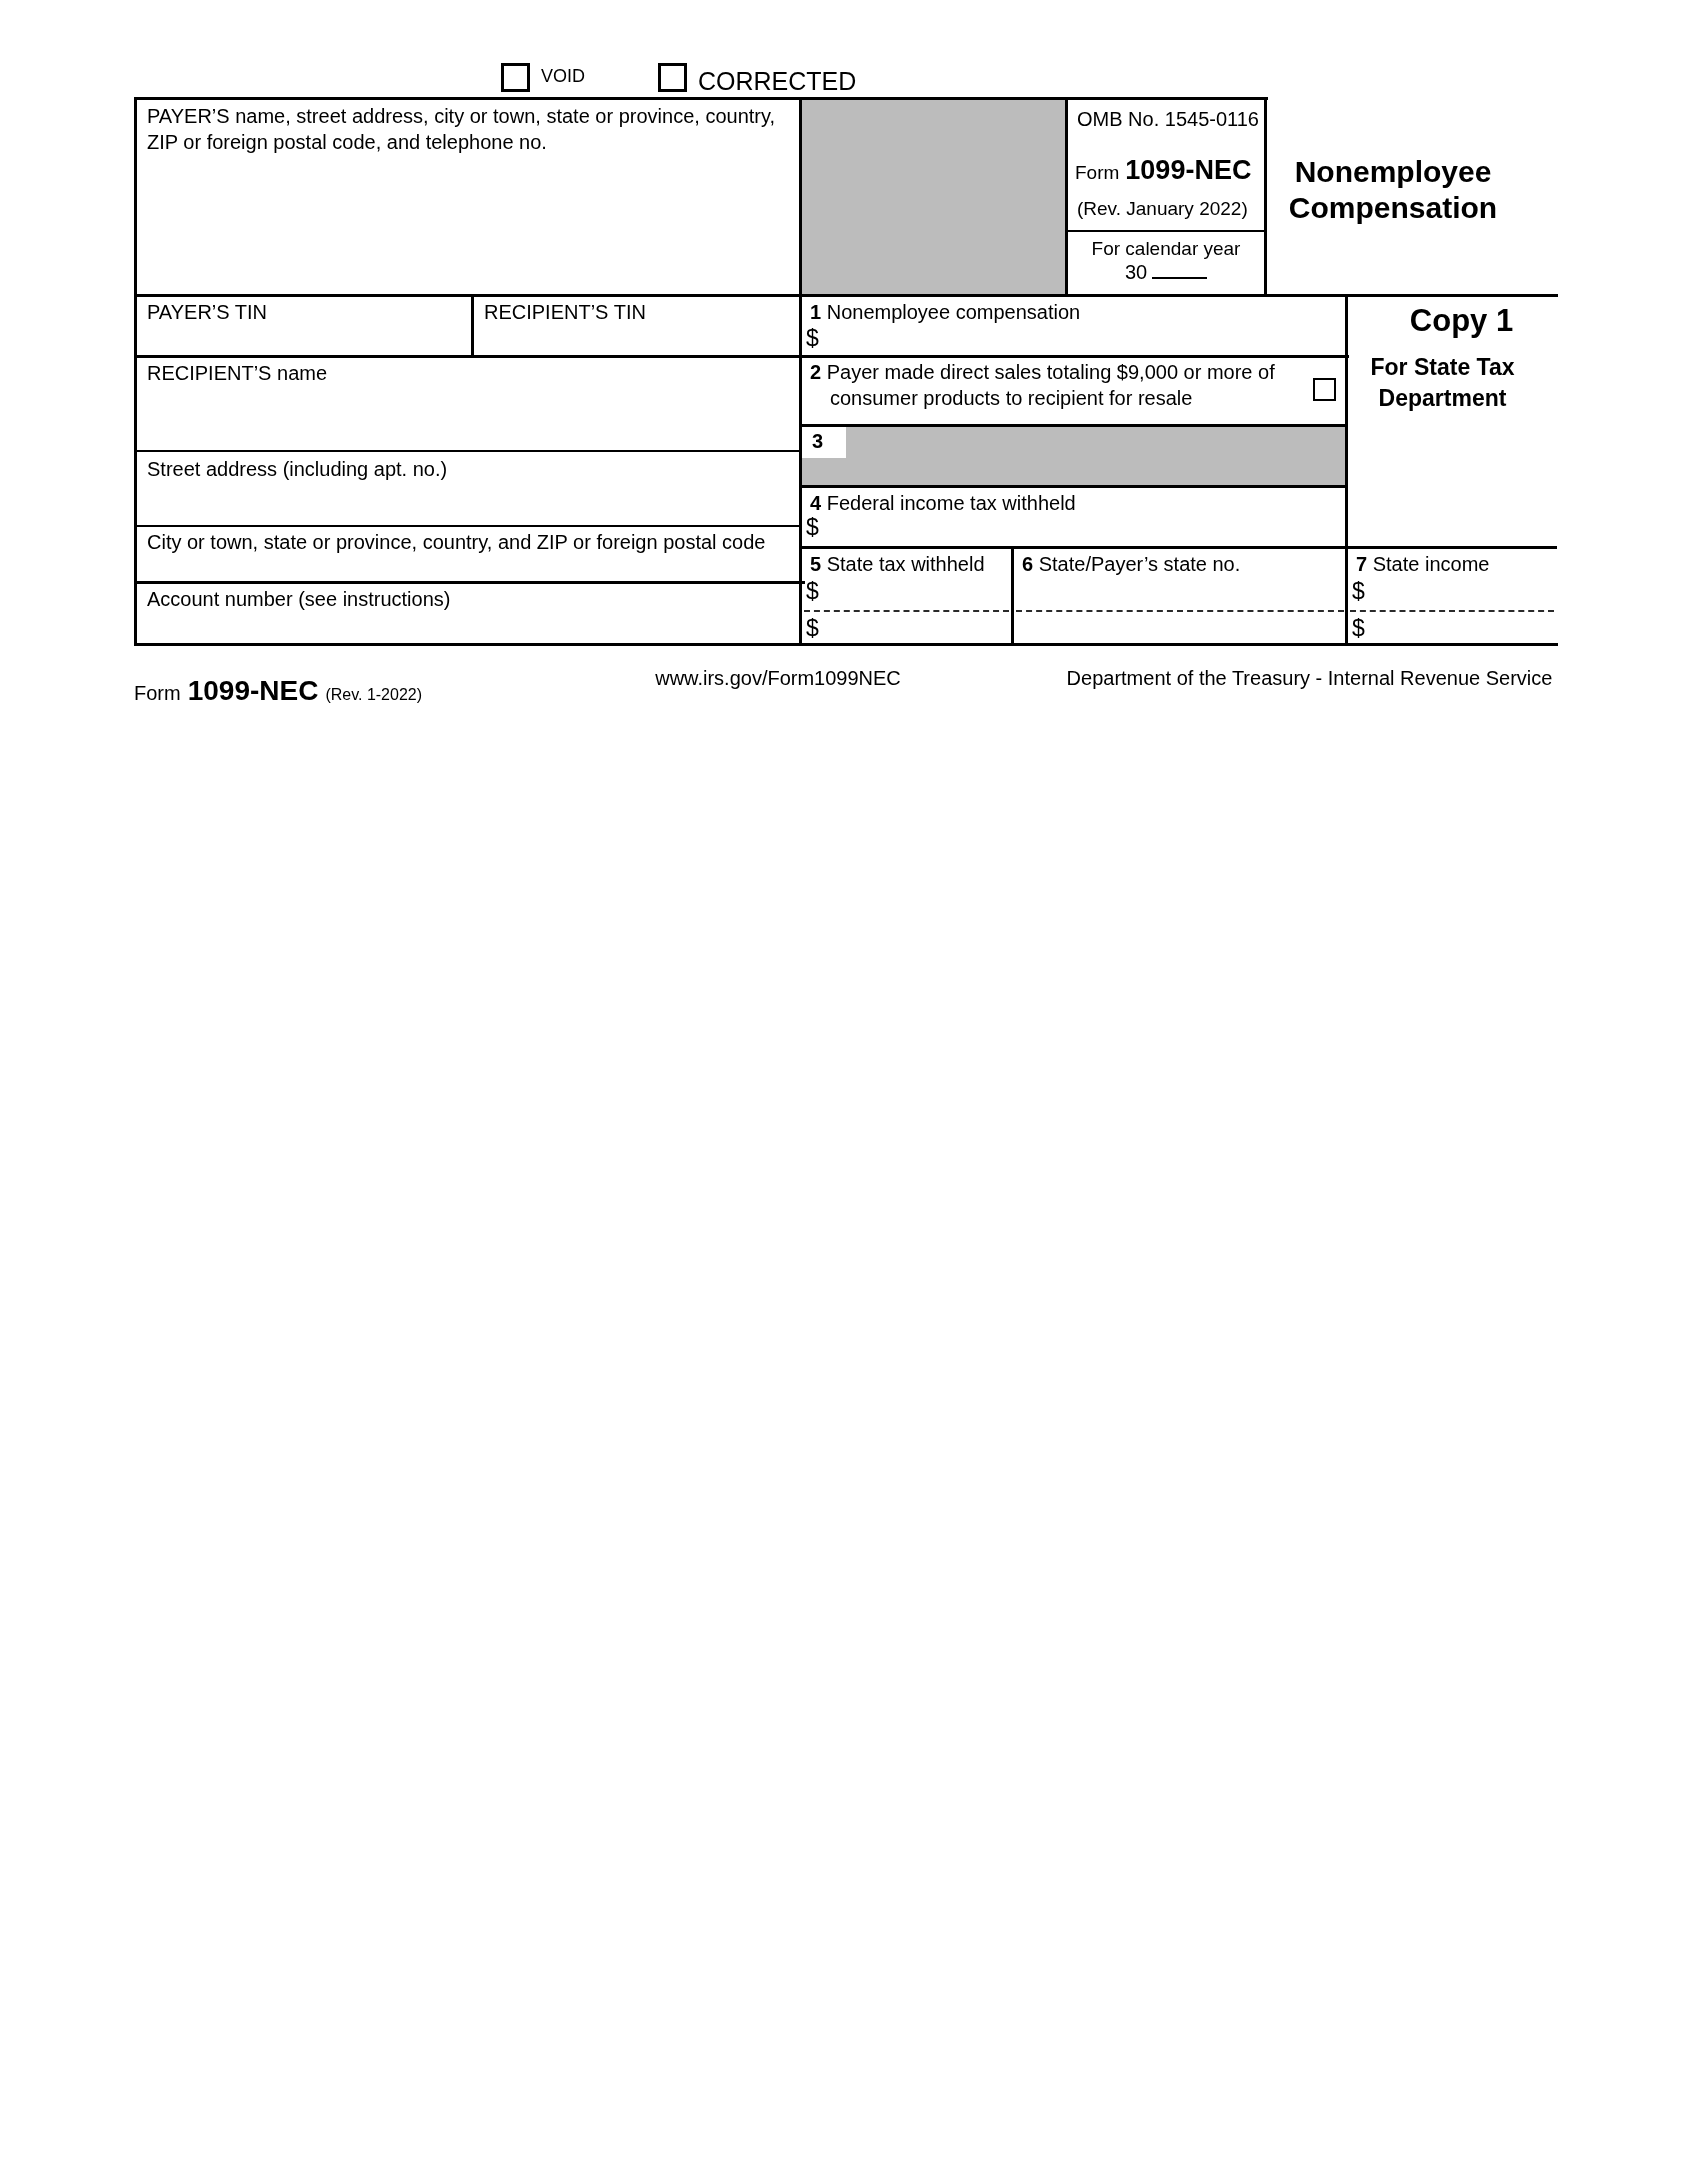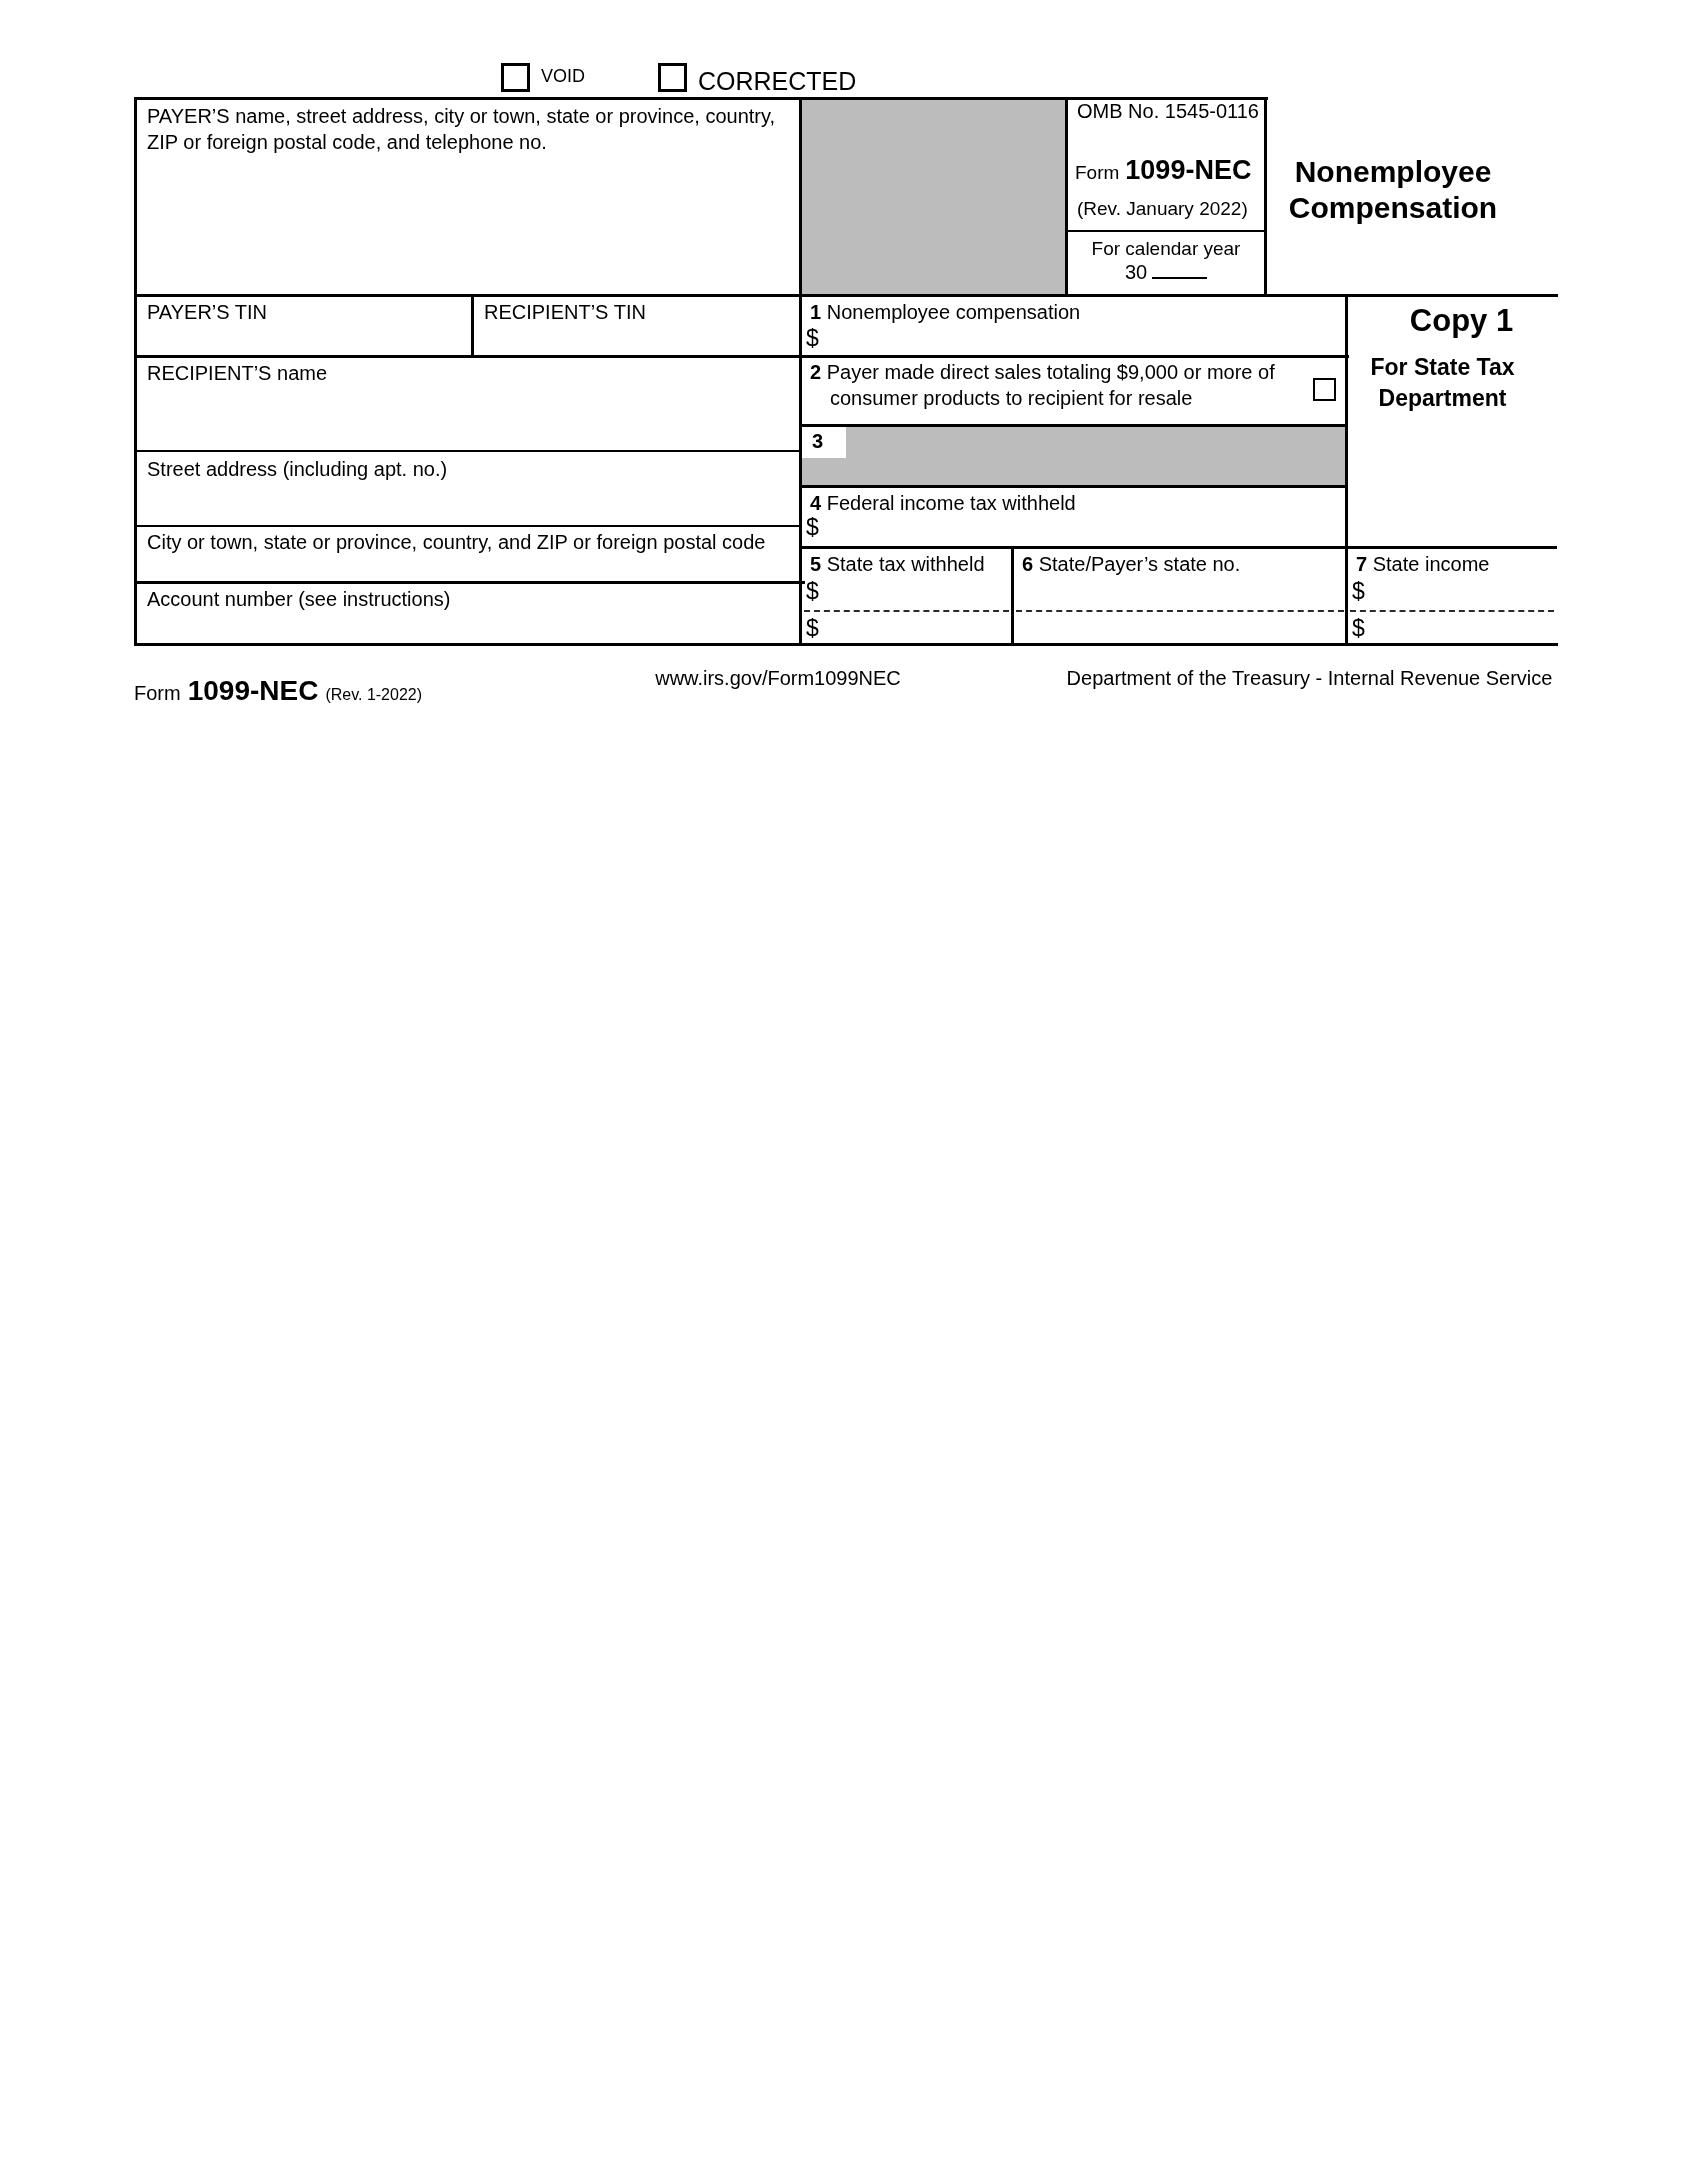--- a/index.html
+++ b/index.html
@@ -55,21 +55,21 @@
   <div class="line" style="left:471px;top:294px;width:3px;height:61px;"></div>
   <div class="line" style="left:1345px;top:294px;width:3px;height:351px;"></div>
   <div class="line" style="left:1011px;top:546px;width:3px;height:99px;"></div>
 
   <div class="dash" style="left:804px;top:610px;width:205px;"></div>
   <div class="dash" style="left:1016px;top:610px;width:328px;"></div>
   <div class="dash" style="left:1350px;top:610px;width:204px;"></div>
 
   <div class="lbl" style="left:147px;top:104px;width:642px;">PAYER’S name, street address, city or town, state or province, country, ZIP or foreign postal code, and telephone no.</div>
 
-  <div class="lbl" style="left:1077px;top:99px;">OMB No. 1545-0116</div>
+  <div class="lbl" style="left:1077px;top:107px;">OMB No. 1545-0116</div>
   <div class="lbl baseline-row" style="left:1075px;top:137px;gap:6px;">
     <span style="font-size:19px;">Form</span>
     <span style="font-size:27px;font-weight:bold;">1099-NEC</span>
   </div>
   <div class="lbl small" style="left:1077px;top:197px;">(Rev. January 2022)</div>
   <div class="lbl small center" style="left:1068px;top:237px;width:196px;">For calendar year</div>
   <div class="lbl center" style="left:1068px;top:260px;width:196px;">
     <span>30</span><span style="display:inline-block;width:55px;height:16px;border-bottom:2px solid #000;margin-left:5px;"></span>
   </div>
 

